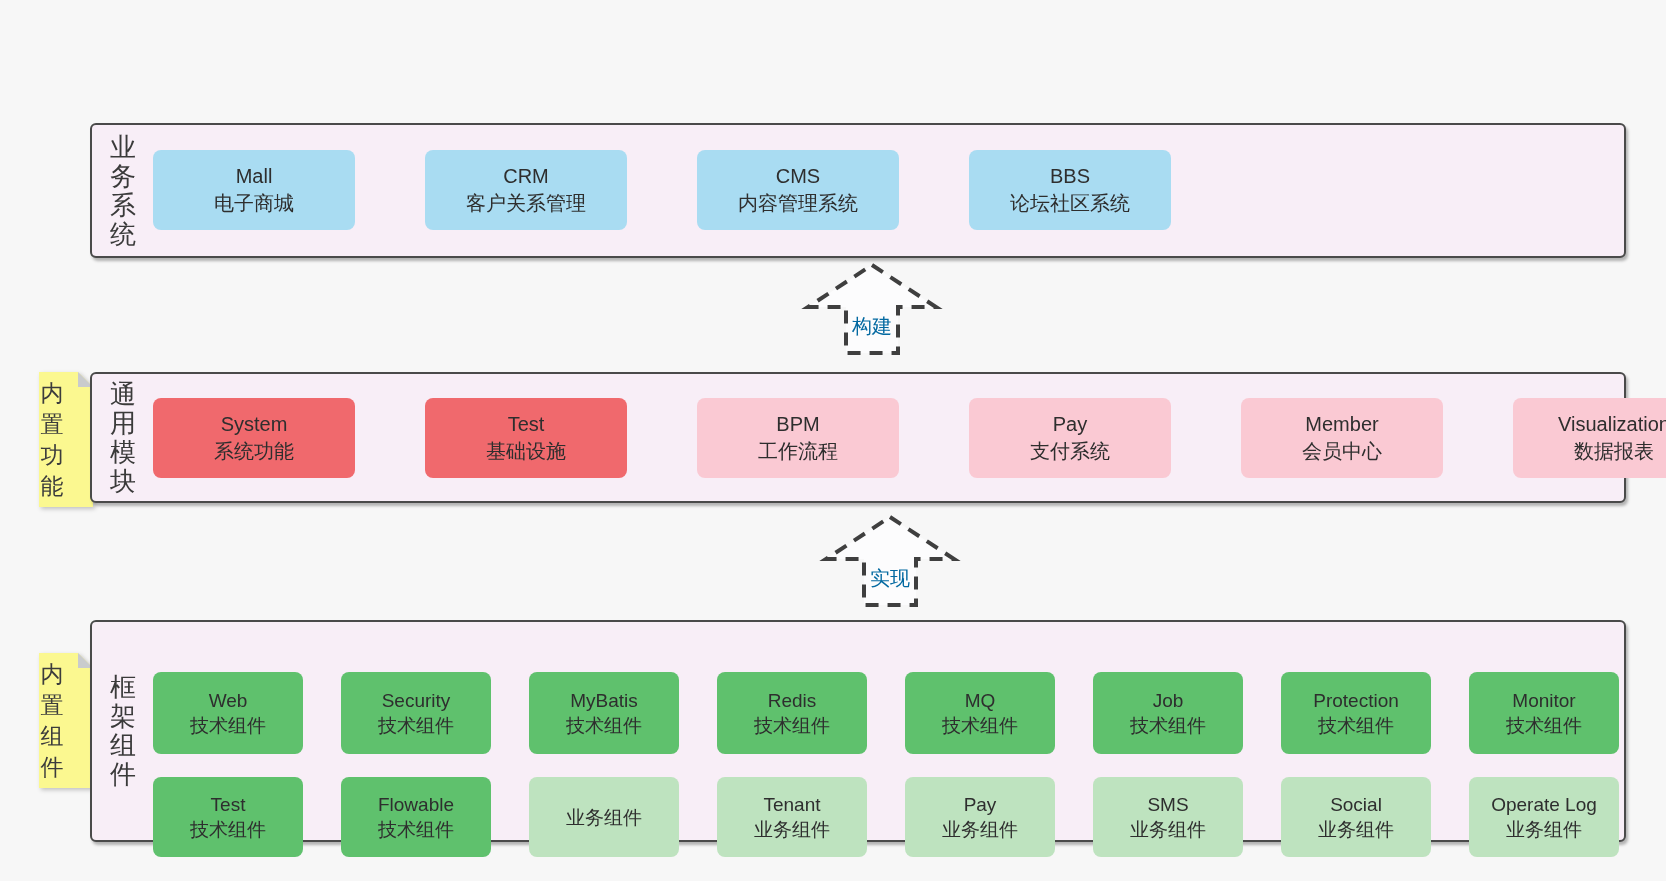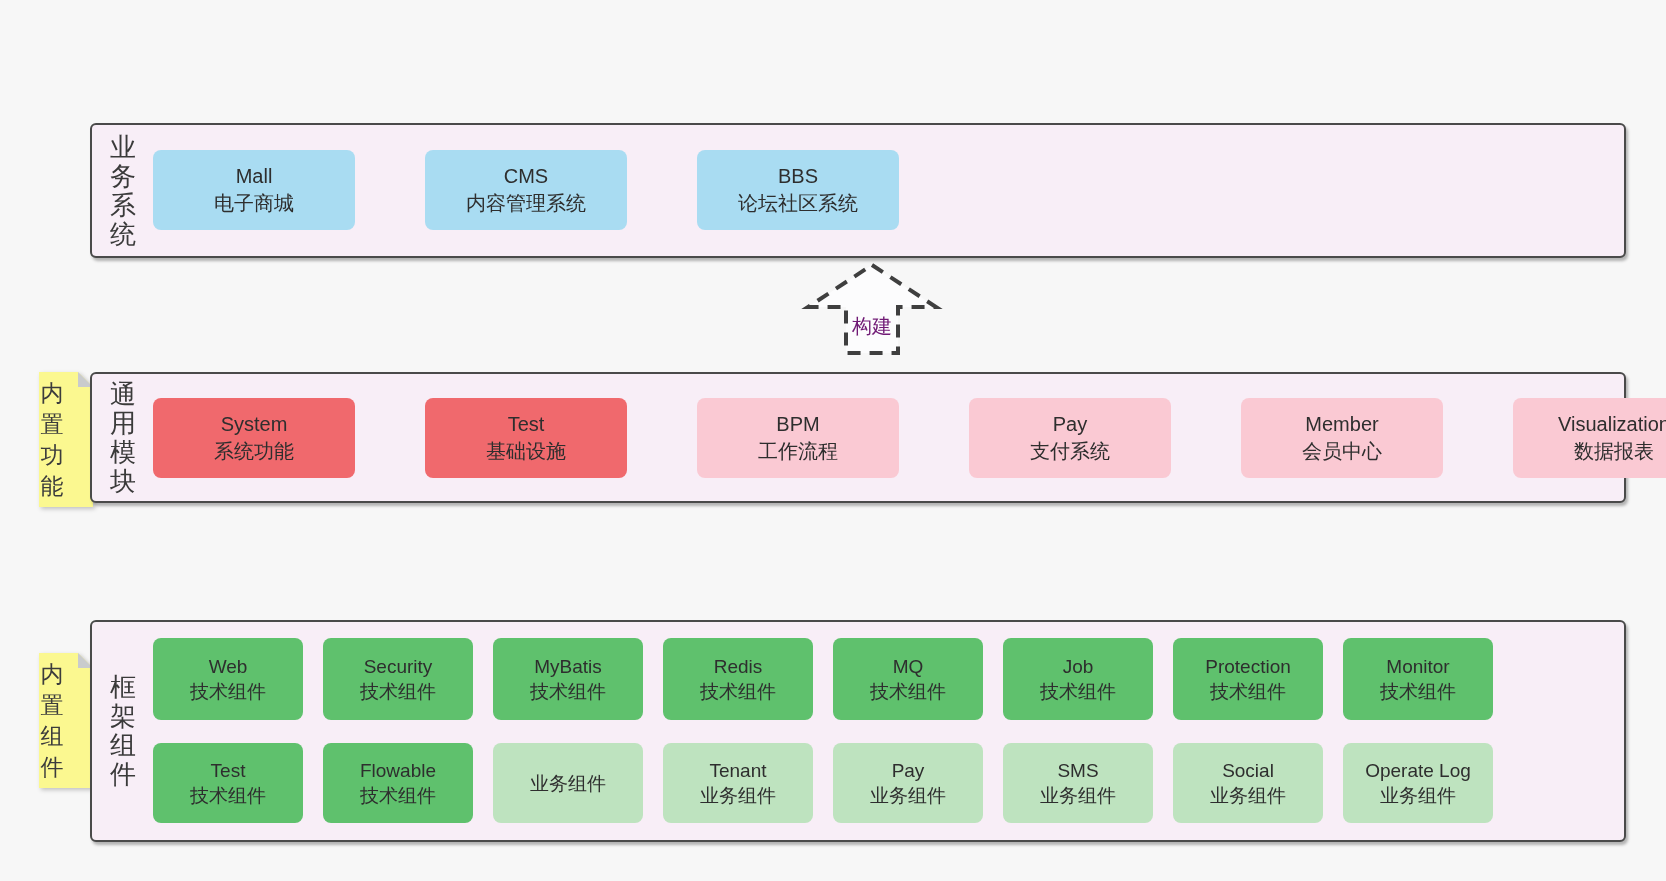--- a/index.html
+++ b/index.html
@@ -26,21 +26,21 @@
     position:absolute; left:16px; top:50%; transform:translateY(-50%);
     width:30px; text-align:center;
     font-size:26px; line-height:29px; color:#3a3a3a;
     word-break:break-all;
   }
 
   .row { position:absolute; left:61px; display:flex; }
   .row-main { gap:70px; top:25px; }
   #panel-common .row-main { top:24px; }
   .row-main .box { width:202px; height:80px; }
-  .row-f { gap:20px; }
+  .row-f { gap:38px;margin-top:34px; }
   #row-framework-1 { top:16px; }
   #row-framework-2 { top:121px; }
   .row-f .box { width:150px; height:82px; padding:0 13px; box-sizing:border-box; font-size:19px; line-height:25px; }
   #row-framework-2 .box { height:80px; }
 
   .box {
     border-radius:8px;
     display:flex; flex-direction:column; align-items:center; justify-content:center;
     text-align:center; font-size:20px; line-height:27px;
   }
@@ -72,34 +72,38 @@
   
   .arrow { position:absolute; width:136px; height:96px; }
   #arrow-build     { left:804px; top:261px; }
   #arrow-implement { left:822px; top:513px; }
   .arrow svg { position:absolute; inset:0; width:100%; height:100%; overflow:visible; }
   .arrow polygon {
     fill:#fcfcfd; stroke:#3f3f3f; stroke-width:4; stroke-dasharray:13 9;
   }
   .arrow-label {
     position:absolute; left:0; right:0; top:52px; text-align:center;
-    font-size:20px; color:#701a75;
+    font-size:20px; color:#0369a1;
   }
 </style>
 </head>
 <body>
 
 <div class="page">
 
   <section class="panel" id="panel-business">
     <div class="layer-label">业务系统</div>
     <div class="row row-main">
       <div class="box" data-variant="blue">
         <span>Mall</span>
         <span>电子商城</span>
+      </div>
+      <div class="box" data-variant="blue">
+        <span>CRM</span>
+        <span>客户关系管理</span>
       </div>
       <div class="box" data-variant="blue">
         <span>CMS</span>
         <span>内容管理系统</span>
       </div>
       <div class="box" data-variant="blue">
         <span>BBS</span>
         <span>论坛社区系统</span>
       </div>
     </div>
@@ -142,20 +146,26 @@
         <span>Member</span>
         <span>会员中心</span>
       </div>
       <div class="box" data-variant="pink">
         <span>Visualization</span>
         <span>数据报表</span>
       </div>
     </div>
   </section>
 
+  <div class="arrow" id="arrow-implement">
+    <svg viewBox="0 0 136 96" aria-hidden="true">
+      <polygon points="68,4 132,46 94,46 94,92 42,92 42,46 4,46"></polygon>
+    </svg>
+    <div class="arrow-label">实现</div>
+  </div>
 
   <div class="note-wrap" id="note-framework">
     <div class="note">
       <span class="note-text">内置组件</span>
     </div>
     <div class="fold"></div>
   </div>
 
   <section class="panel" id="panel-framework">
     <div class="layer-label">框架组件</div>

